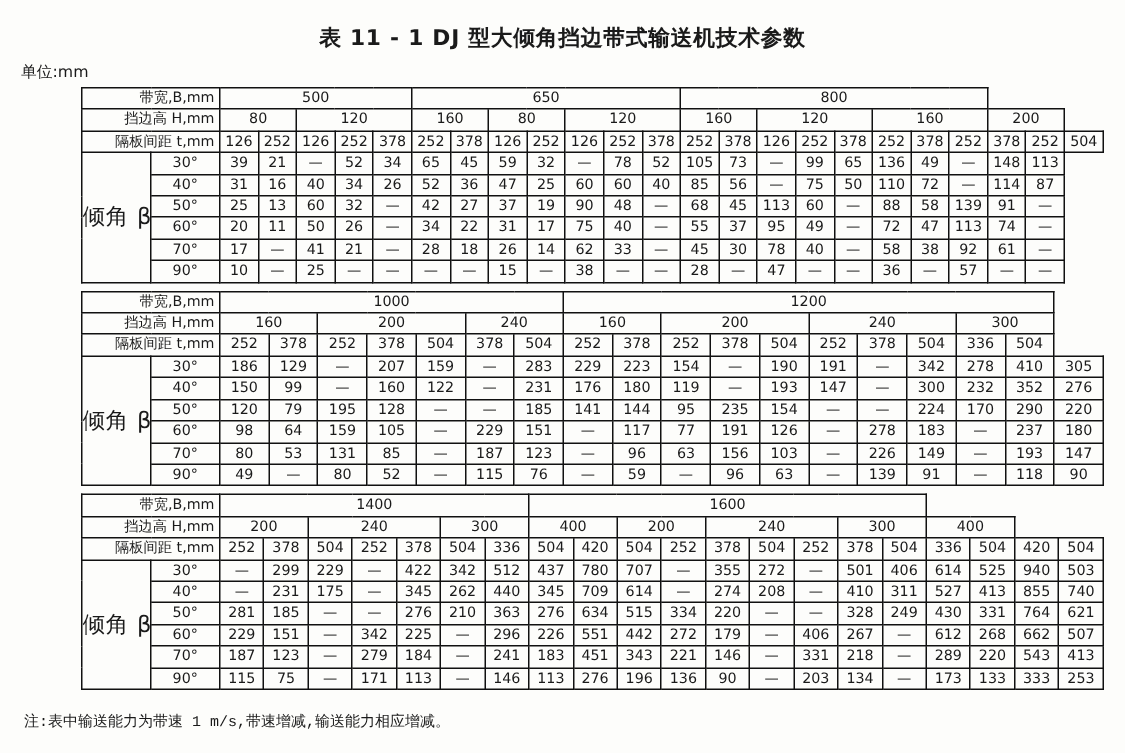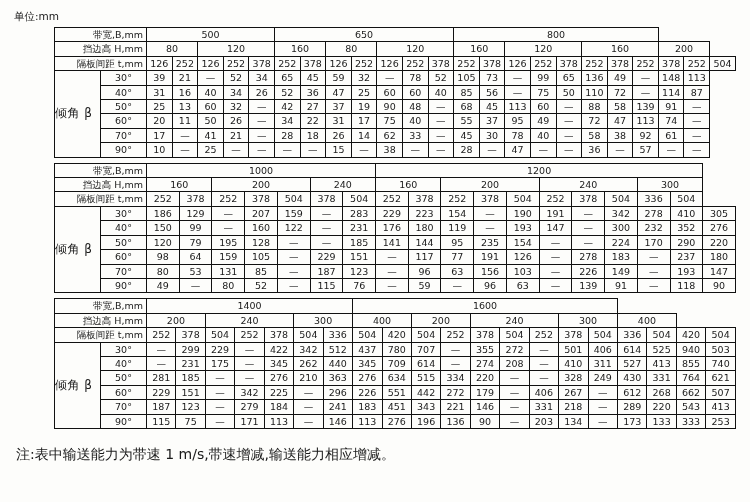--- a/index.html
+++ b/index.html
@@ -45,37 +45,39 @@
   }
   td.lblc{
     font-size:9.5px;
     text-align:center;
   }
   td.ang{
     font-size:9.5px;
     text-align:center;
   }
   td.beta{
-    font-size:12px;
-    text-align:left;
+    font-size:15px;
+    text-align:right;
     letter-spacing:0.5px;
   }
   .tblwrap{margin-bottom:5px;margin-left:40px;}
   .note{
-    font-size:14px;
+    font-size:10px;
     margin-top:16px;
     line-height:1.35;
     padding-left:2px;
+    font-family:Liberation Mono, monospace;
   }
 </style>
 </head>
 <body>
 
 <div class="page">
 
+  <div class="title">表 11 - 1   DJ 型大倾角挡边带式输送机技术参数</div>
   <div class="unit">单位:mm</div>
 
   <div class="tblwrap">
     <table>
         <tbody id="tb1">
           <tr>
             <td class="lbl" colspan="2" style="width: 88px;">带宽,B,mm</td>
             <td colspan="5" class="lblc">500</td>
             <td colspan="7" class="lblc">650</td>
             <td colspan="8" class="lblc">800</td>

